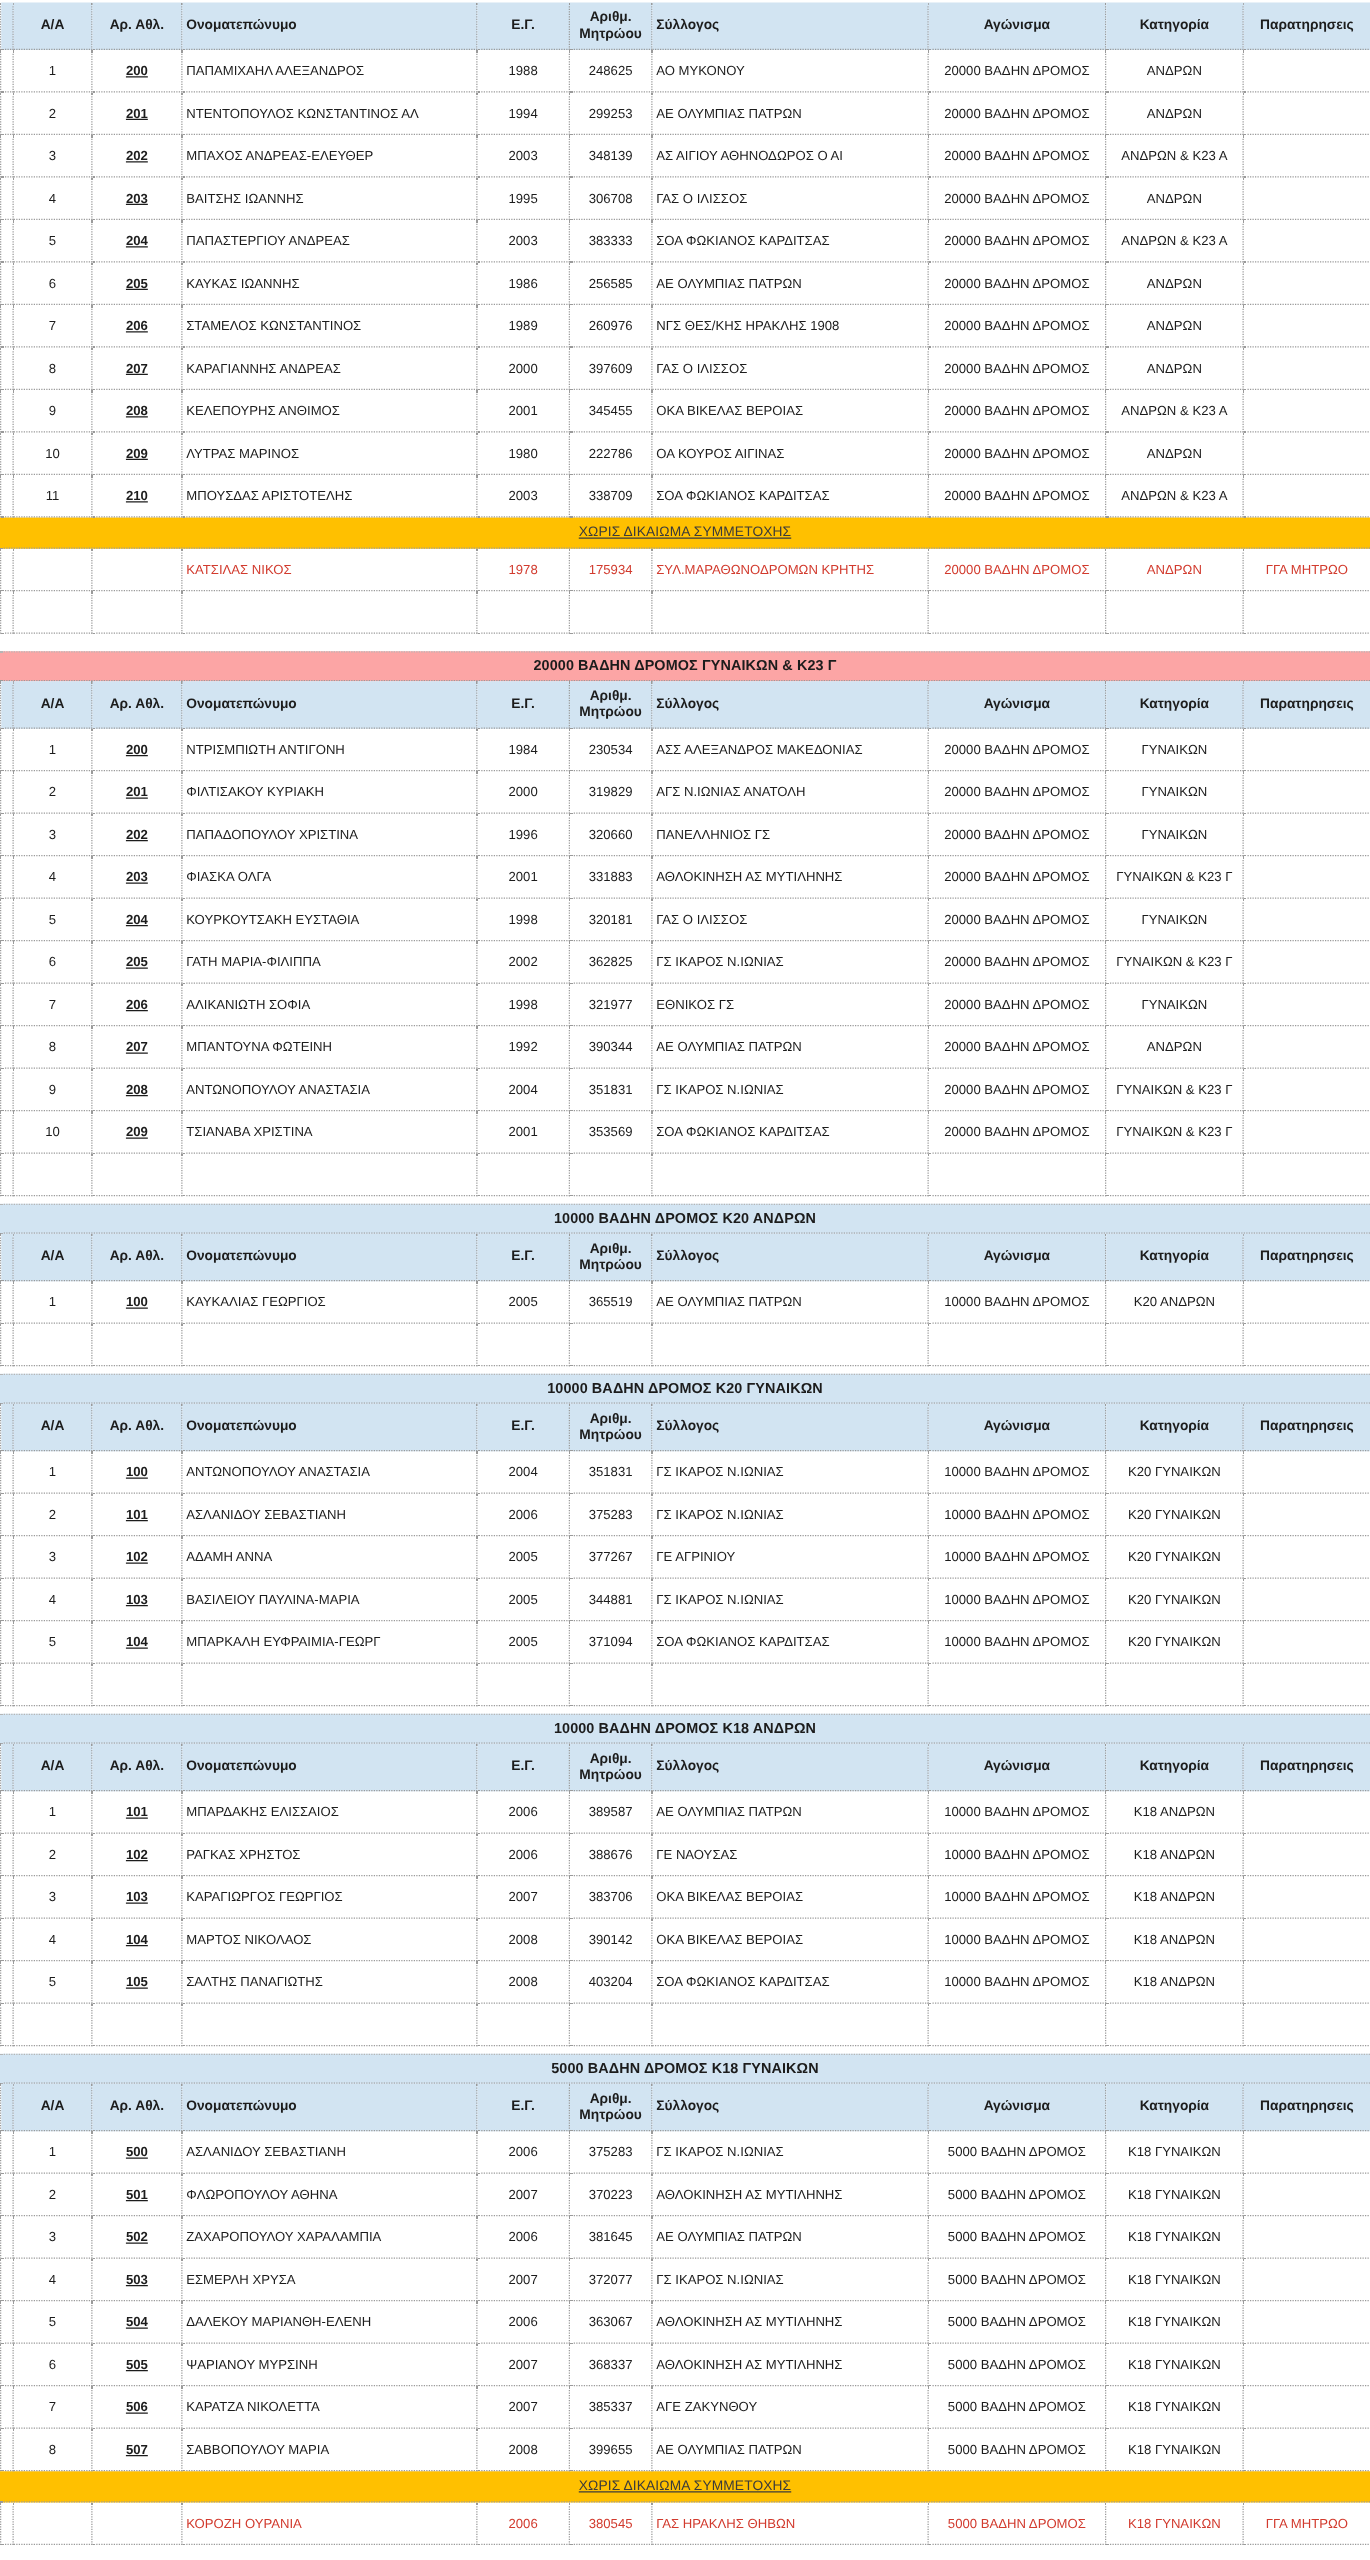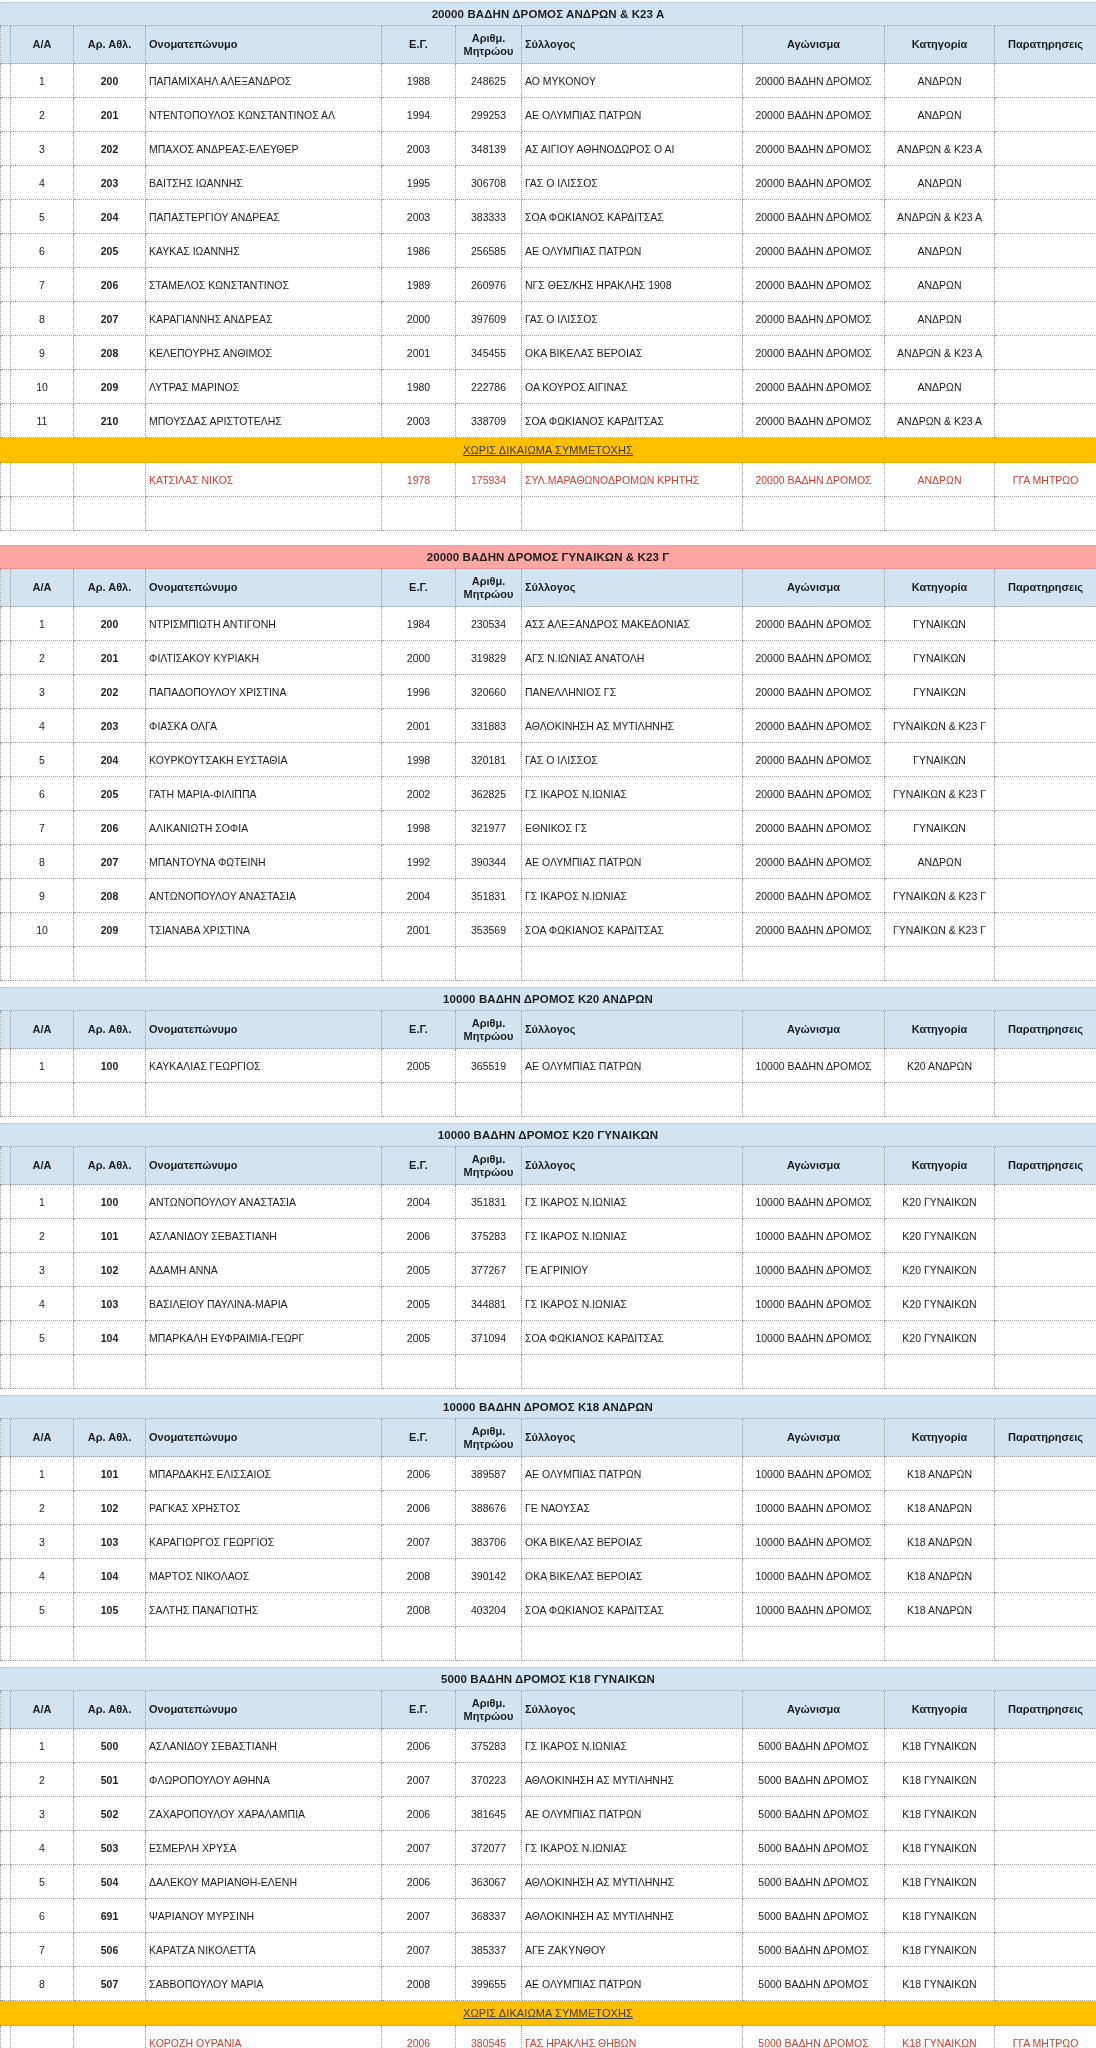--- a/index.html
+++ b/index.html
@@ -26,30 +26,29 @@
     display:flex;align-items:center;justify-content:center;
     font-size:10.5px;min-height:34px;box-sizing:border-box;
     padding:1px 3px;white-space:nowrap;overflow:hidden;
   }
   .row.header .cell{
     background:#d2e4f2;font-weight:bold;font-size:11px;min-height:38px;
     white-space:normal;text-align:center;line-height:1.15;
   }
   .cell.left{justify-content:flex-start;text-align:left;}
   .row.header .cell.left{text-align:center;}
-  .cell.bold{font-weight:bold;}
+  .cell.bold{font-weight:bold;text-decoration:underline;}
   .cell.gutter{padding:0;}
   .row.red .cell{font-weight:normal;}
 </style>
 </head>
 <body>
 
 <div class="page" id="doc">
     <div class="section gap-lg">
-      <div class="band title-band" style="background: rgb(210, 228, 242);">20000 ΒΑΔΗΝ ΔΡΟΜΟΣ ΑΝΔΡΩΝ &amp; Κ23 Α</div>
       <div class="row header">
         <div class="cell gutter"></div>
         <div class="cell">Α/Α</div>
         <div class="cell">Αρ. Αθλ.</div>
         <div class="cell left">Ονοματεπώνυμο</div>
         <div class="cell">Ε.Γ.</div>
         <div class="cell">Αριθμ. Μητρώου</div>
         <div class="cell left">Σύλλογος</div>
         <div class="cell">Αγώνισμα</div>
         <div class="cell">Κατηγορία</div>
@@ -643,21 +642,21 @@
         <div class="cell">2006</div>
         <div class="cell">363067</div>
         <div class="cell left">ΑΘΛΟΚΙΝΗΣΗ ΑΣ ΜΥΤΙΛΗΝΗΣ</div>
         <div class="cell">5000 ΒΑΔΗΝ ΔΡΟΜΟΣ</div>
         <div class="cell">Κ18 ΓΥΝΑΙΚΩΝ</div>
         <div class="cell"></div>
       </div>
       <div class="row data">
         <div class="cell gutter"></div>
         <div class="cell">6</div>
-        <div class="cell bold">691</div>
+        <div class="cell bold">505</div>
         <div class="cell left">ΨΑΡΙΑΝΟΥ ΜΥΡΣΙΝΗ</div>
         <div class="cell">2007</div>
         <div class="cell">368337</div>
         <div class="cell left">ΑΘΛΟΚΙΝΗΣΗ ΑΣ ΜΥΤΙΛΗΝΗΣ</div>
         <div class="cell">5000 ΒΑΔΗΝ ΔΡΟΜΟΣ</div>
         <div class="cell">Κ18 ΓΥΝΑΙΚΩΝ</div>
         <div class="cell"></div>
       </div>
       <div class="row data">
         <div class="cell gutter"></div>

